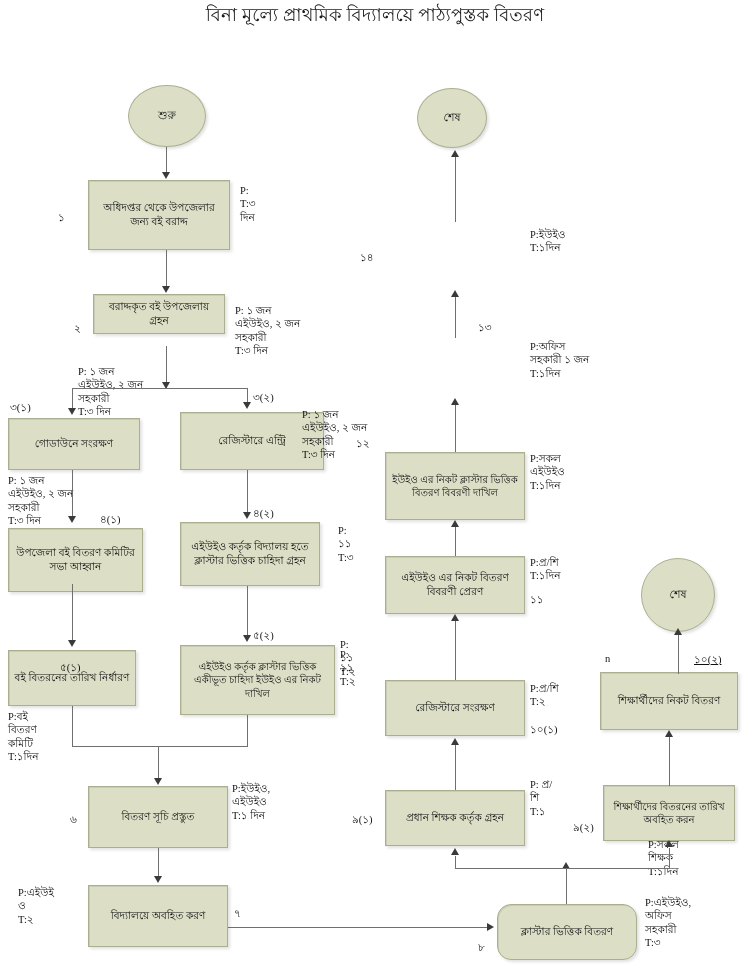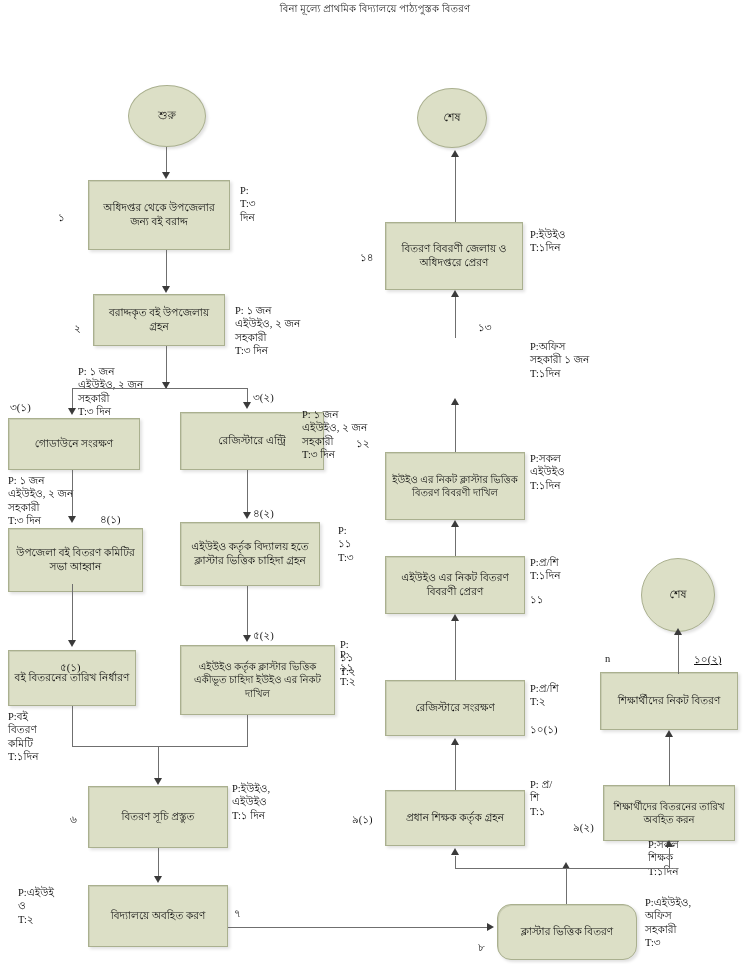--- a/index.html
+++ b/index.html
@@ -5,21 +5,21 @@
   html,body{margin:0;padding:0;background:#ffffff;}
   body{
     width:750px;height:964px;position:relative;overflow:hidden;
     font-family:"Liberation Serif","DejaVu Serif",serif;
     color:#111;
   }
   #canvas{position:absolute;left:0;top:0;width:750px;height:964px;}
   
   .title{
     position:absolute;top:1px;left:0;width:750px;text-align:center;
-    font-size:10px;letter-spacing:.2px;color:#1a1a1a;
+    font-size:18px;letter-spacing:.2px;color:#1a1a1a;
   }
   
   .node{
     position:absolute;box-sizing:border-box;
     background:#dcdfc6;border:1px solid #aab08f;
     box-shadow:1px 1px 0 #c8ccb2 inset, 2px 2px 3px rgba(0,0,0,.12);
     display:flex;align-items:center;justify-content:center;
     text-align:center;line-height:1.35;
     font-size:10.5px;color:#101010;padding:2px 4px;
   }
@@ -68,21 +68,21 @@
   </div>
 
   <div class="node" style="left:88px;top:180px;width:142px;height:70px;">
     <span>অধিদপ্তর থেকে উপজেলার জন্য বই বরাদ্দ</span>
   </div>
   <div class="num" style="left:58px;top:210px;">১</div>
   <div class="ann" style="left:240px;top:184px;">P:
 T:৩
 দিন</div>
 
-  <div class="node" style="left:93px;top:294px;width:132px;height:52px;">
+  <div class="node" style="left:93px;top:294px;width:132px;height:40px;">
     <span>বরাদ্দকৃত বই উপজেলায় গ্রহন</span>
   </div>
   <div class="num" style="left:74px;top:321px;">২</div>
   <div class="ann" style="left:235px;top:304px;">P: ১ জন
 এইউইও, ২ জন
 সহকারী
 T:৩ দিন</div>
 
   <div class="ann" style="left:78px;top:365px;">P: ১ জন
 এইউইও, ২ জন
@@ -207,23 +207,20 @@
   <div class="num" style="left:356px;top:436px;">১২</div>
   <div class="ann" style="left:530px;top:452px;">P:সকল
 এইউইও
 T:১দিন</div>
 
   <div class="num" style="left:478px;top:320px;">১৩</div>
   <div class="ann" style="left:530px;top:340px;">P:অফিস
 সহকারী ১ জন
 T:১দিন</div>
 
-  <div class="node" style="left:385px;top:222px;width:138px;height:68px;">
-    <span>বিতরণ বিবরণী জেলায় ও অধিদপ্তরে প্রেরণ</span>
-  </div>
   <div class="num" style="left:360px;top:250px;">১৪</div>
   <div class="ann" style="left:530px;top:228px;">P:ইউইও
 T:১দিন</div>
 
   <div class="ln lv" style="left:166px;top:147px;height:27px;"></div>
   <div class="ar ar-d" style="left:162px;top:172px;"></div>
 
   <div class="ln lv" style="left:166px;top:250px;height:38px;"></div>
   <div class="ar ar-d" style="left:162px;top:286px;"></div>
 

